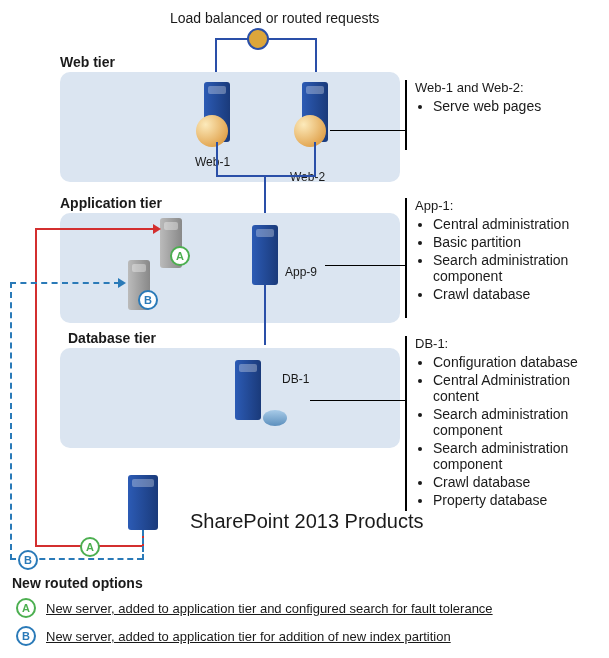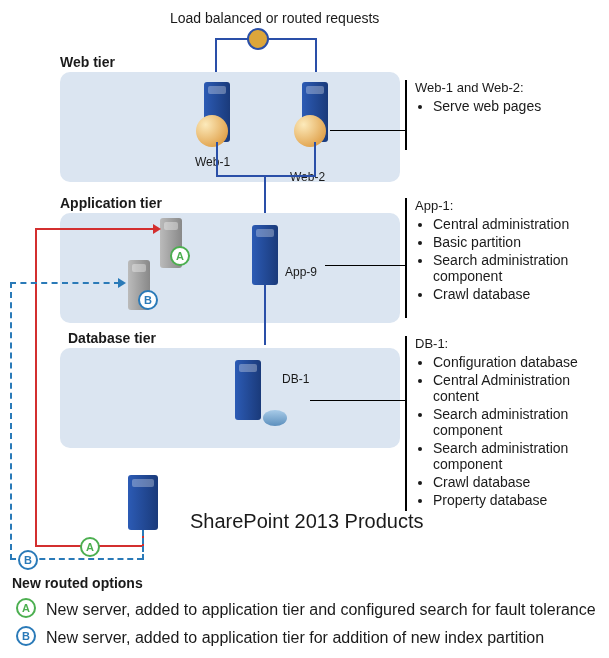--- a/index.html
+++ b/index.html
@@ -175,21 +175,22 @@
     border-bottom:5px solid transparent;
     border-left:8px solid #2a7ab8;
   }
   .legend-title {
     position:absolute;
     font-size:14px;
     font-weight:bold;
   }
   .legend-row {
     position:absolute;
-    font-size:16px;
+    font-size:13px;
+    text-decoration:underline;
   }
 </style>
 </head>
 <body>
 
 <div class="top-label">Load balanced or routed requests</div>
 <div class="lb-line"></div>
 <div class="lb-down1"></div>
 <div class="lb-down2"></div>
 <div class="lb-icon"></div>

